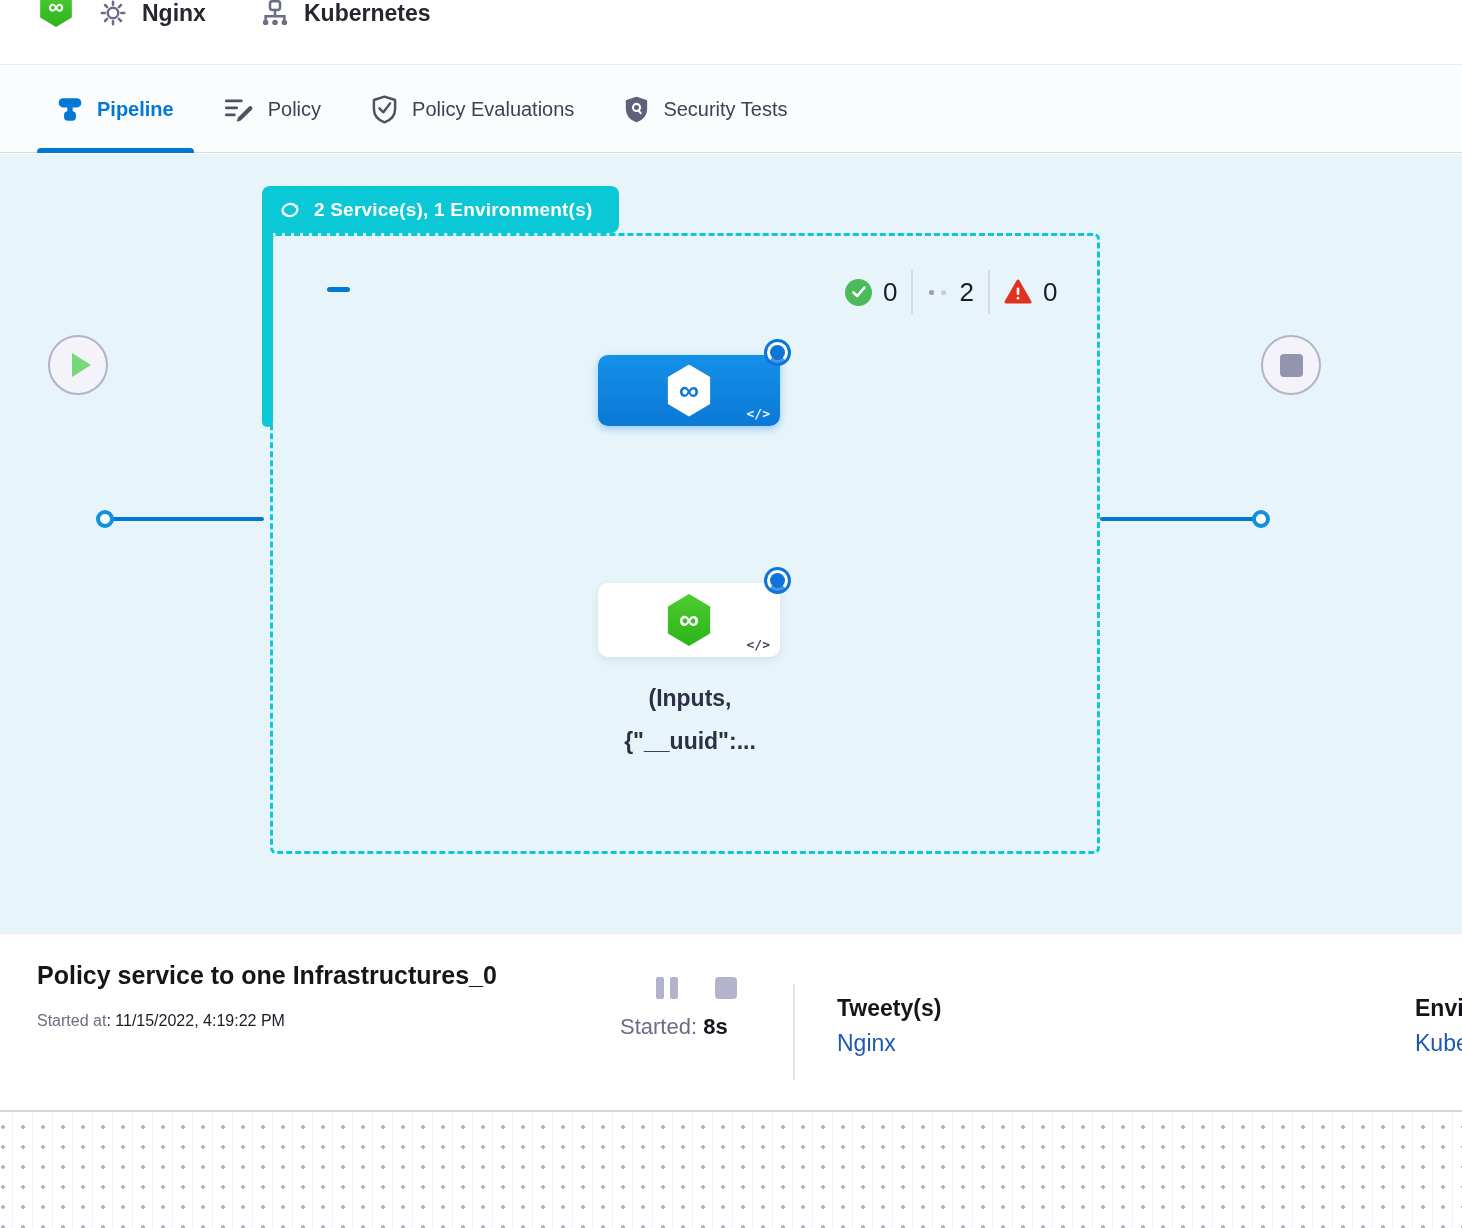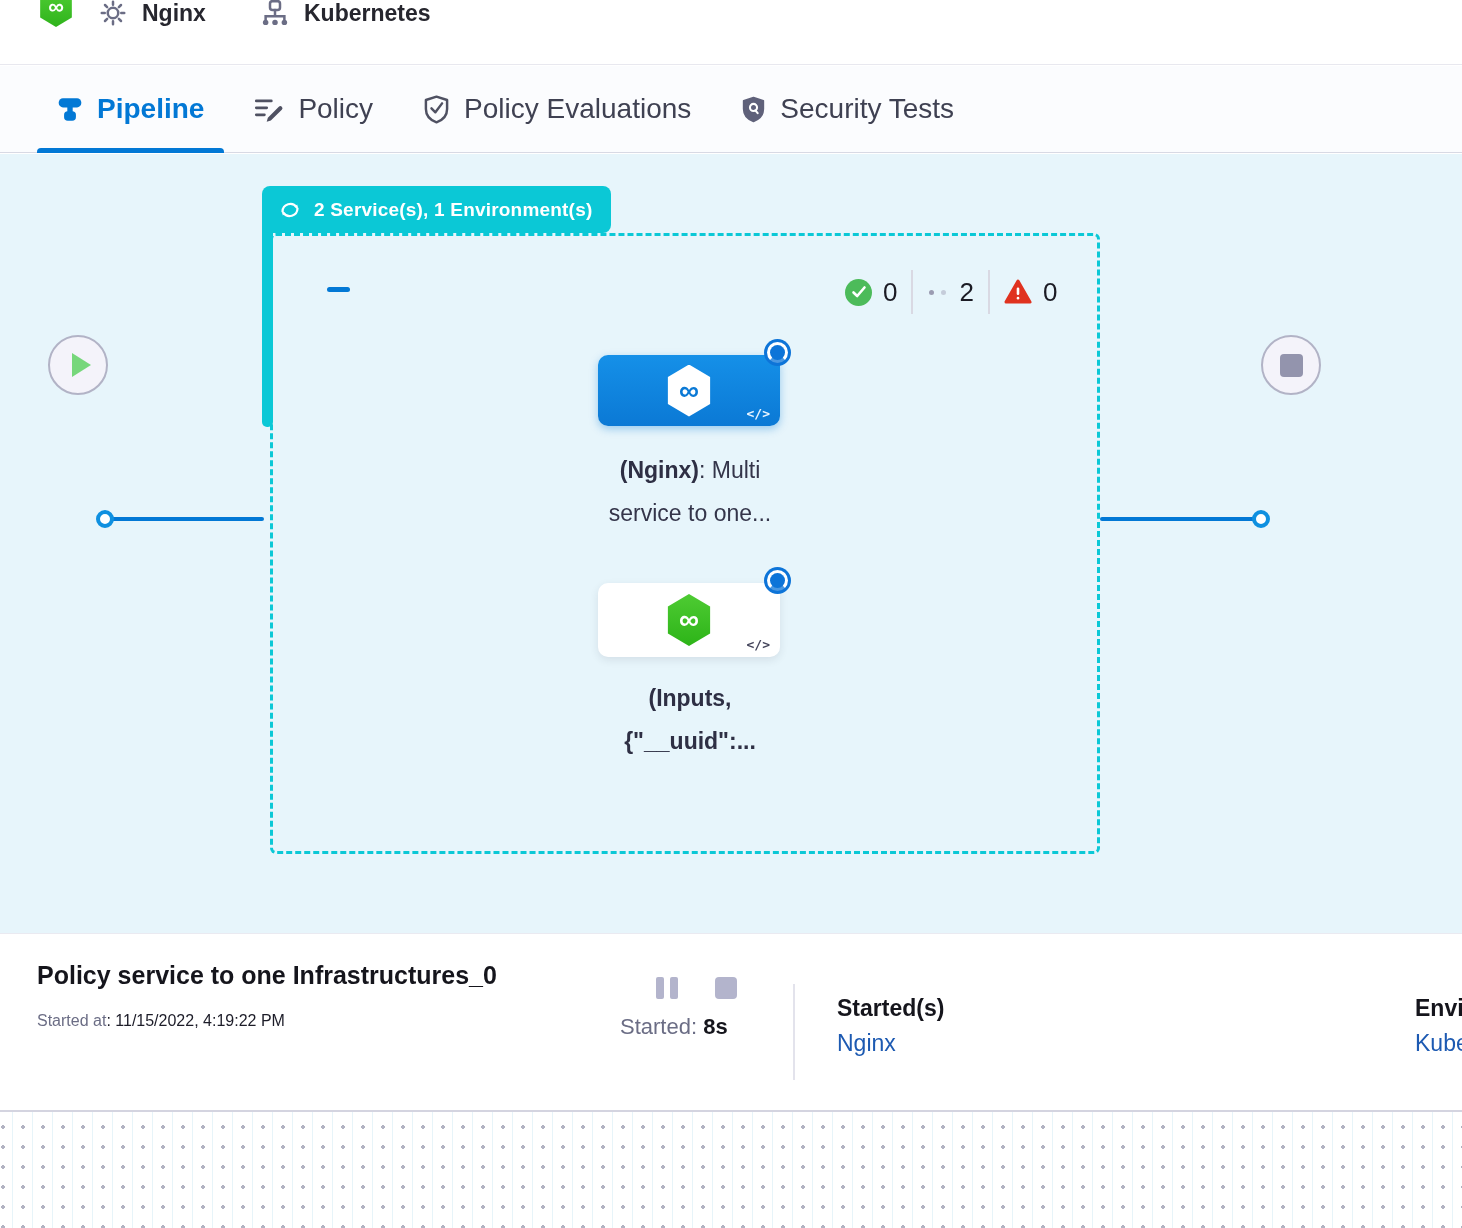--- a/index.html
+++ b/index.html
@@ -17,21 +17,21 @@
   .logo-hex span { color:#fff; font-size:22px; font-weight:700; line-height:1; }
   .topbar-item { position:absolute; display:flex; align-items:center; gap:14px; top:-10px; height:46px; }
   .topbar-item .lbl { font-size:23px; font-weight:600; color:#26262e; }
   .ti-gear { left:98px; }
   .ti-k8s  { left:260px; }
 
   
   .tabbar { position:absolute; left:0; top:66px; width:1462px; height:87px; background:#fbfcfe;
             border-bottom:1px solid #d8d9e4; display:flex; align-items:center; gap:50px; padding-left:57px; }
   .tab { position:relative; display:flex; align-items:center; gap:14px; height:100%; cursor:pointer; }
-  .tab .tab-label { font-size:28px; font-weight:500; color:#3f4152; }
+  .tab .tab-label { font-size:20px; font-weight:500; color:#3f4152; }
   .tab.active .tab-label { color:#0278d5; font-weight:700; }
   .tab.active::after { content:""; position:absolute; left:-20px; right:-20px; bottom:-1px; height:5px;
                        background:#0278d5; border-radius:4px 4px 0 0; }
 
   
   .canvas { position:absolute; left:0; top:154px; width:1462px; height:779px; background:#e7f5fb; }
 
   .exec-node { position:absolute; width:60px; height:60px; border-radius:50%;
                background:#f4f3fa; border:2px solid #b2b3c6; display:flex; align-items:center; justify-content:center; }
   .node-start { left:48px; top:181px; }
@@ -42,21 +42,21 @@
 
   .edge { position:absolute; height:4px; background:#0278d5; border-radius:2px; top:363px; }
   .edge-left  { left:106px; width:158px; }
   .edge-right { left:1100px; width:156px; }
   .port { position:absolute; width:18px; height:18px; border-radius:50%; background:#ffffff;
           border:4px solid #0f90e0; top:356px; }
   .port-left  { left:96px; }
   .port-right { left:1252px; }
 
   .stage-badge { position:absolute; left:262px; top:32px; height:47px; background:#0bc8d6;
-                 border-radius:8px; display:flex; align-items:center; gap:12px; padding:0 19px 0 16px; z-index:3; }
+                 border-radius:8px; display:flex; align-items:center; gap:12px; padding:0 27px 0 16px; z-index:3; }
   .stage-badge .badge-label { color:#ffffff; font-size:19px; font-weight:600; letter-spacing:.2px; }
   .stage-spine { position:absolute; left:262px; top:60px; width:11px; height:213px; background:#0bc8d6;
                  border-radius:0 0 5px 5px; z-index:2; }
   .stage-box { position:absolute; left:270px; top:79px; width:830px; height:621px;
                border:3px dashed #0bc8d6; border-radius:6px; }
 
   .stage-collapse { position:absolute; left:327px; top:133px; width:23px; height:5px;
                     background:#0278d5; border-radius:3px; cursor:pointer; }
   .stage-title { position:absolute; left:368px; top:122px; font-size:24px; color:#6b6d85; }
 
@@ -243,24 +243,20 @@
 
     <div class="svc-card card-nginx">
       <div class="hex-wrap">
         <div class="hexagon hex-white">
           <span>∞</span>
         </div>
       </div>
       <span class="code-glyph">&lt;/&gt;</span>
       <div class="spin-badge"></div>
     </div>
-    <div class="svc-label label-nginx">
-      <b>(Nginx)</b><span>: Multi</span><br>
-      <span>service to one...</span>
-    </div>
 
     <div class="svc-card card-tweety">
       <div class="hex-wrap">
         <div class="hexagon hex-green">
           <span>∞</span>
         </div>
       </div>
       <span class="code-glyph">&lt;/&gt;</span>
       <div class="spin-badge"></div>
     </div>
@@ -287,21 +283,21 @@
         <i></i>
       </div>
     <div class="ctl-stop"></div>
     <div class="duration-row">
       <span>Started: </span><b>8s</b>
     </div>
 
     <div class="foot-divider"></div>
 
     <div class="meta-block mb-services">
-      <div class="meta-label">Started(s)</div>
+      <div class="meta-label">Tweety(s)</div>
       <div class="meta-link">Nginx</div>
     </div>
     <div class="meta-block mb-env">
       <div class="meta-label">Environment(s)</div>
       <div class="meta-link">Kubernetes</div>
     </div>
   </div>
 
   <div class="gridarea"></div>
 

